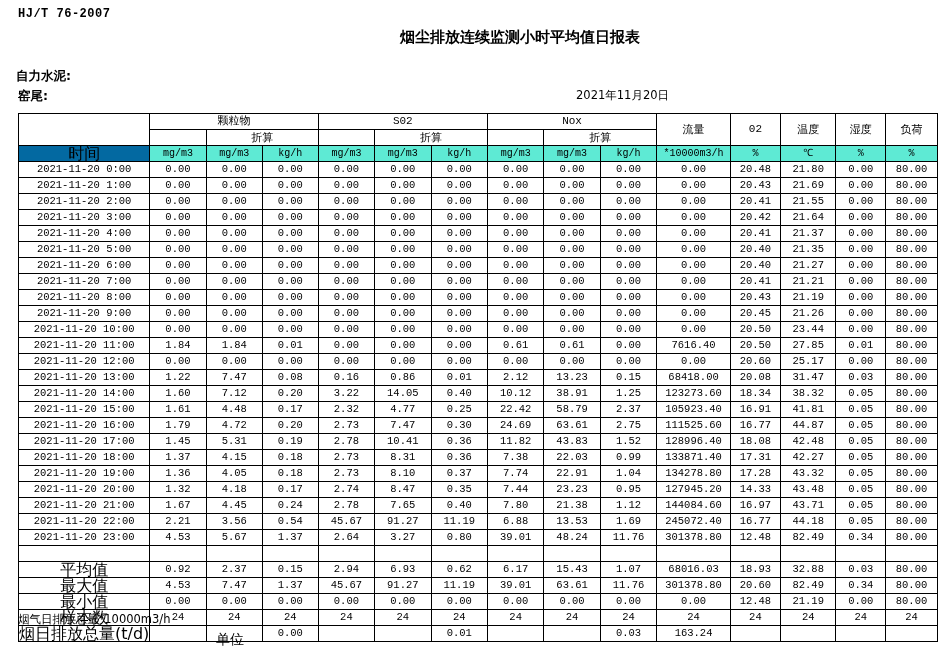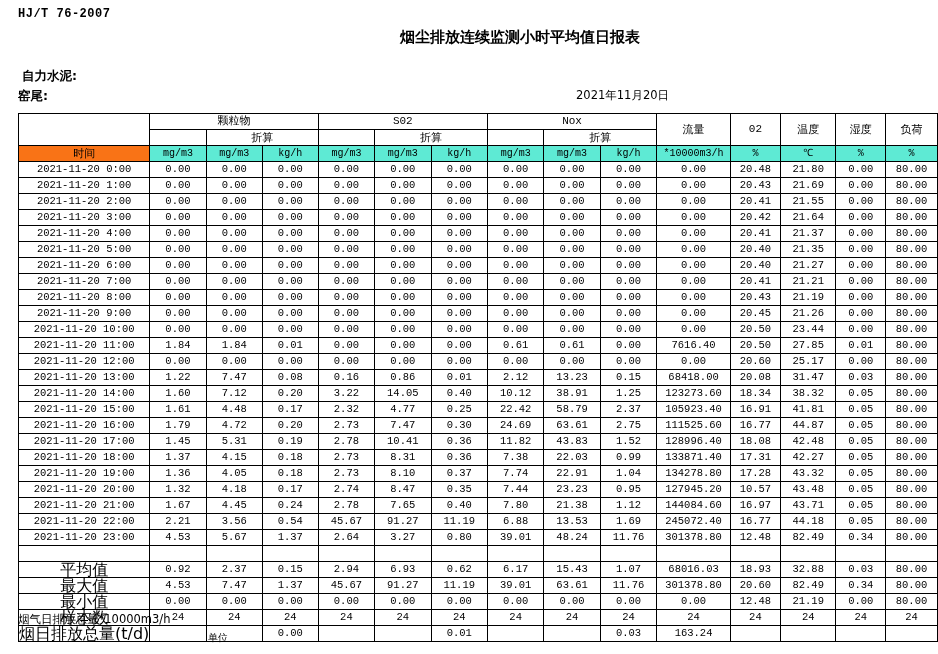--- a/index.html
+++ b/index.html
@@ -15,21 +15,21 @@
     font-family:"Liberation Mono","DejaVu Sans Mono",monospace;
     font-size:12px;font-weight:bold;letter-spacing:0.5px;
   }
   .title{
     position:absolute;left:0;top:28px;width:640px;
     text-align:right;
     font-size:15px;font-weight:bold;
     font-family:"DejaVu Sans",sans-serif;
   }
   .company{
-    position:absolute;left:22px;top:68px;
+    position:absolute;left:16px;top:68px;
     font-size:12.5px;font-weight:bold;
     font-family:"DejaVu Sans",sans-serif;
   }
   .stack{
     position:absolute;left:18px;top:88px;
     font-size:12.5px;font-weight:bold;
     font-family:"DejaVu Sans",sans-serif;
     text-align:center;
   }
   .date{
@@ -49,35 +49,35 @@
     border:1px solid #000;
     padding:0;
     height:15px;
     line-height:15px;
     text-align:center;
     white-space:nowrap;
     font-weight:normal;
   }
   .hdr-cn{font-family:"DejaVu Sans",sans-serif;font-size:11px;}
   .unit-row td{background:#5eead4;font-size:10px;}
-  .unit-row td.timecol{background:#f97316;font-family:"DejaVu Sans",sans-serif;font-size:11px;}
+  .unit-row td.timecol{background:#0369a1;font-family:"DejaVu Sans",sans-serif;font-size:16px;}
   .group-hdr{font-family:"Liberation Mono","DejaVu Sans Mono",monospace;font-size:11px;}
   .spacer-row td{border-left:1px solid #000;border-right:1px solid #000;border-top:none;border-bottom:none;height:14px;}
   .summary-label{font-family:"DejaVu Sans",sans-serif;font-size:16px;}
   .footer1{
     position:absolute;left:18px;top:612px;
     font-size:11.5px;font-family:"DejaVu Sans",sans-serif;
   }
   .footer2{
     position:absolute;left:18px;top:631px;
     font-size:11.5px;font-family:"DejaVu Sans",sans-serif;margin-top:28px;
   }
   .footer3{
-    position:absolute;left:208px;top:631px;
-    font-size:10px;font-family:"DejaVu Sans",sans-serif;
+    position:absolute;left:216px;top:631px;
+    font-size:14px;font-family:"DejaVu Sans",sans-serif;
   }
   
   col.c-time{width:108px;}
   col.c-val{width:59px;}
   col.c-flow{width:75px;}
   col.c-o2{width:52px;}
   col.c-t{width:58px;}
   col.c-h{width:52px;}
   col.c-load{width:54px;}
 </style>
@@ -492,21 +492,21 @@
         <td>1.32</td>
         <td>4.18</td>
         <td>0.17</td>
         <td>2.74</td>
         <td>8.47</td>
         <td>0.35</td>
         <td>7.44</td>
         <td>23.23</td>
         <td>0.95</td>
         <td>127945.20</td>
-        <td>10.57</td>
+        <td>14.33</td>
         <td>43.48</td>
         <td>0.05</td>
         <td>80.00</td>
       </tr>
       <tr>
         <td>2021-11-20 21:00</td>
         <td>1.67</td>
         <td>4.45</td>
         <td>0.24</td>
         <td>2.78</td>

